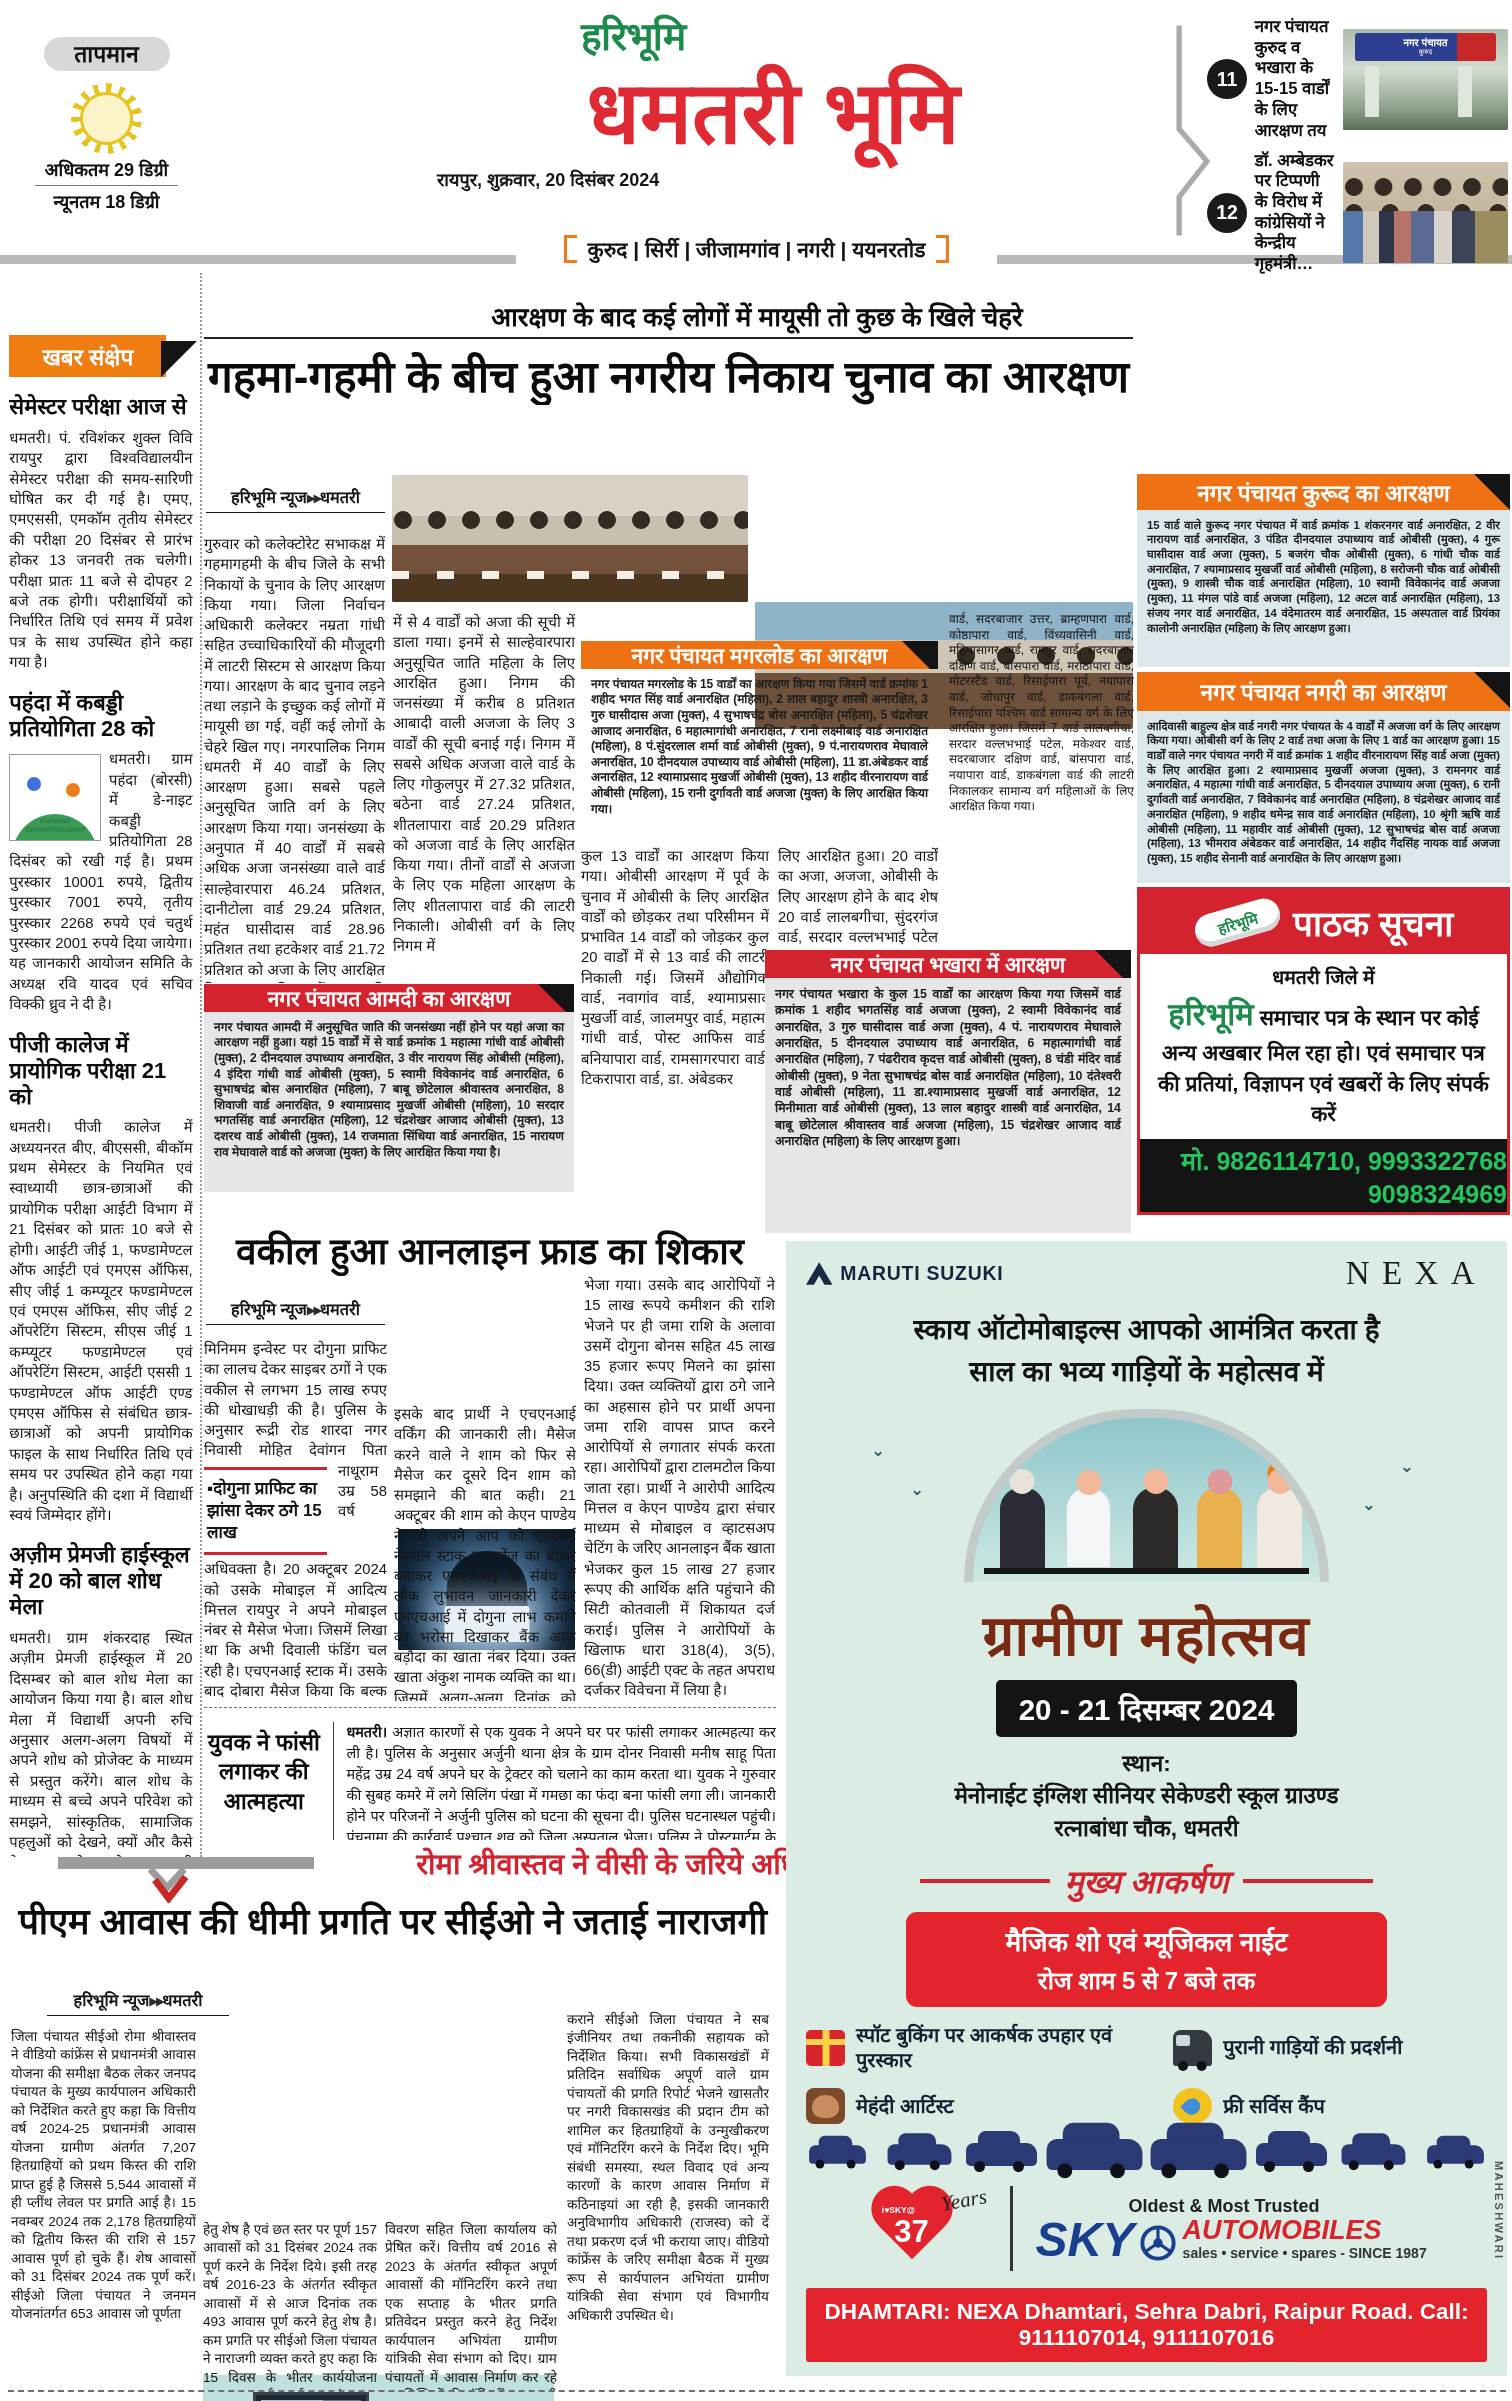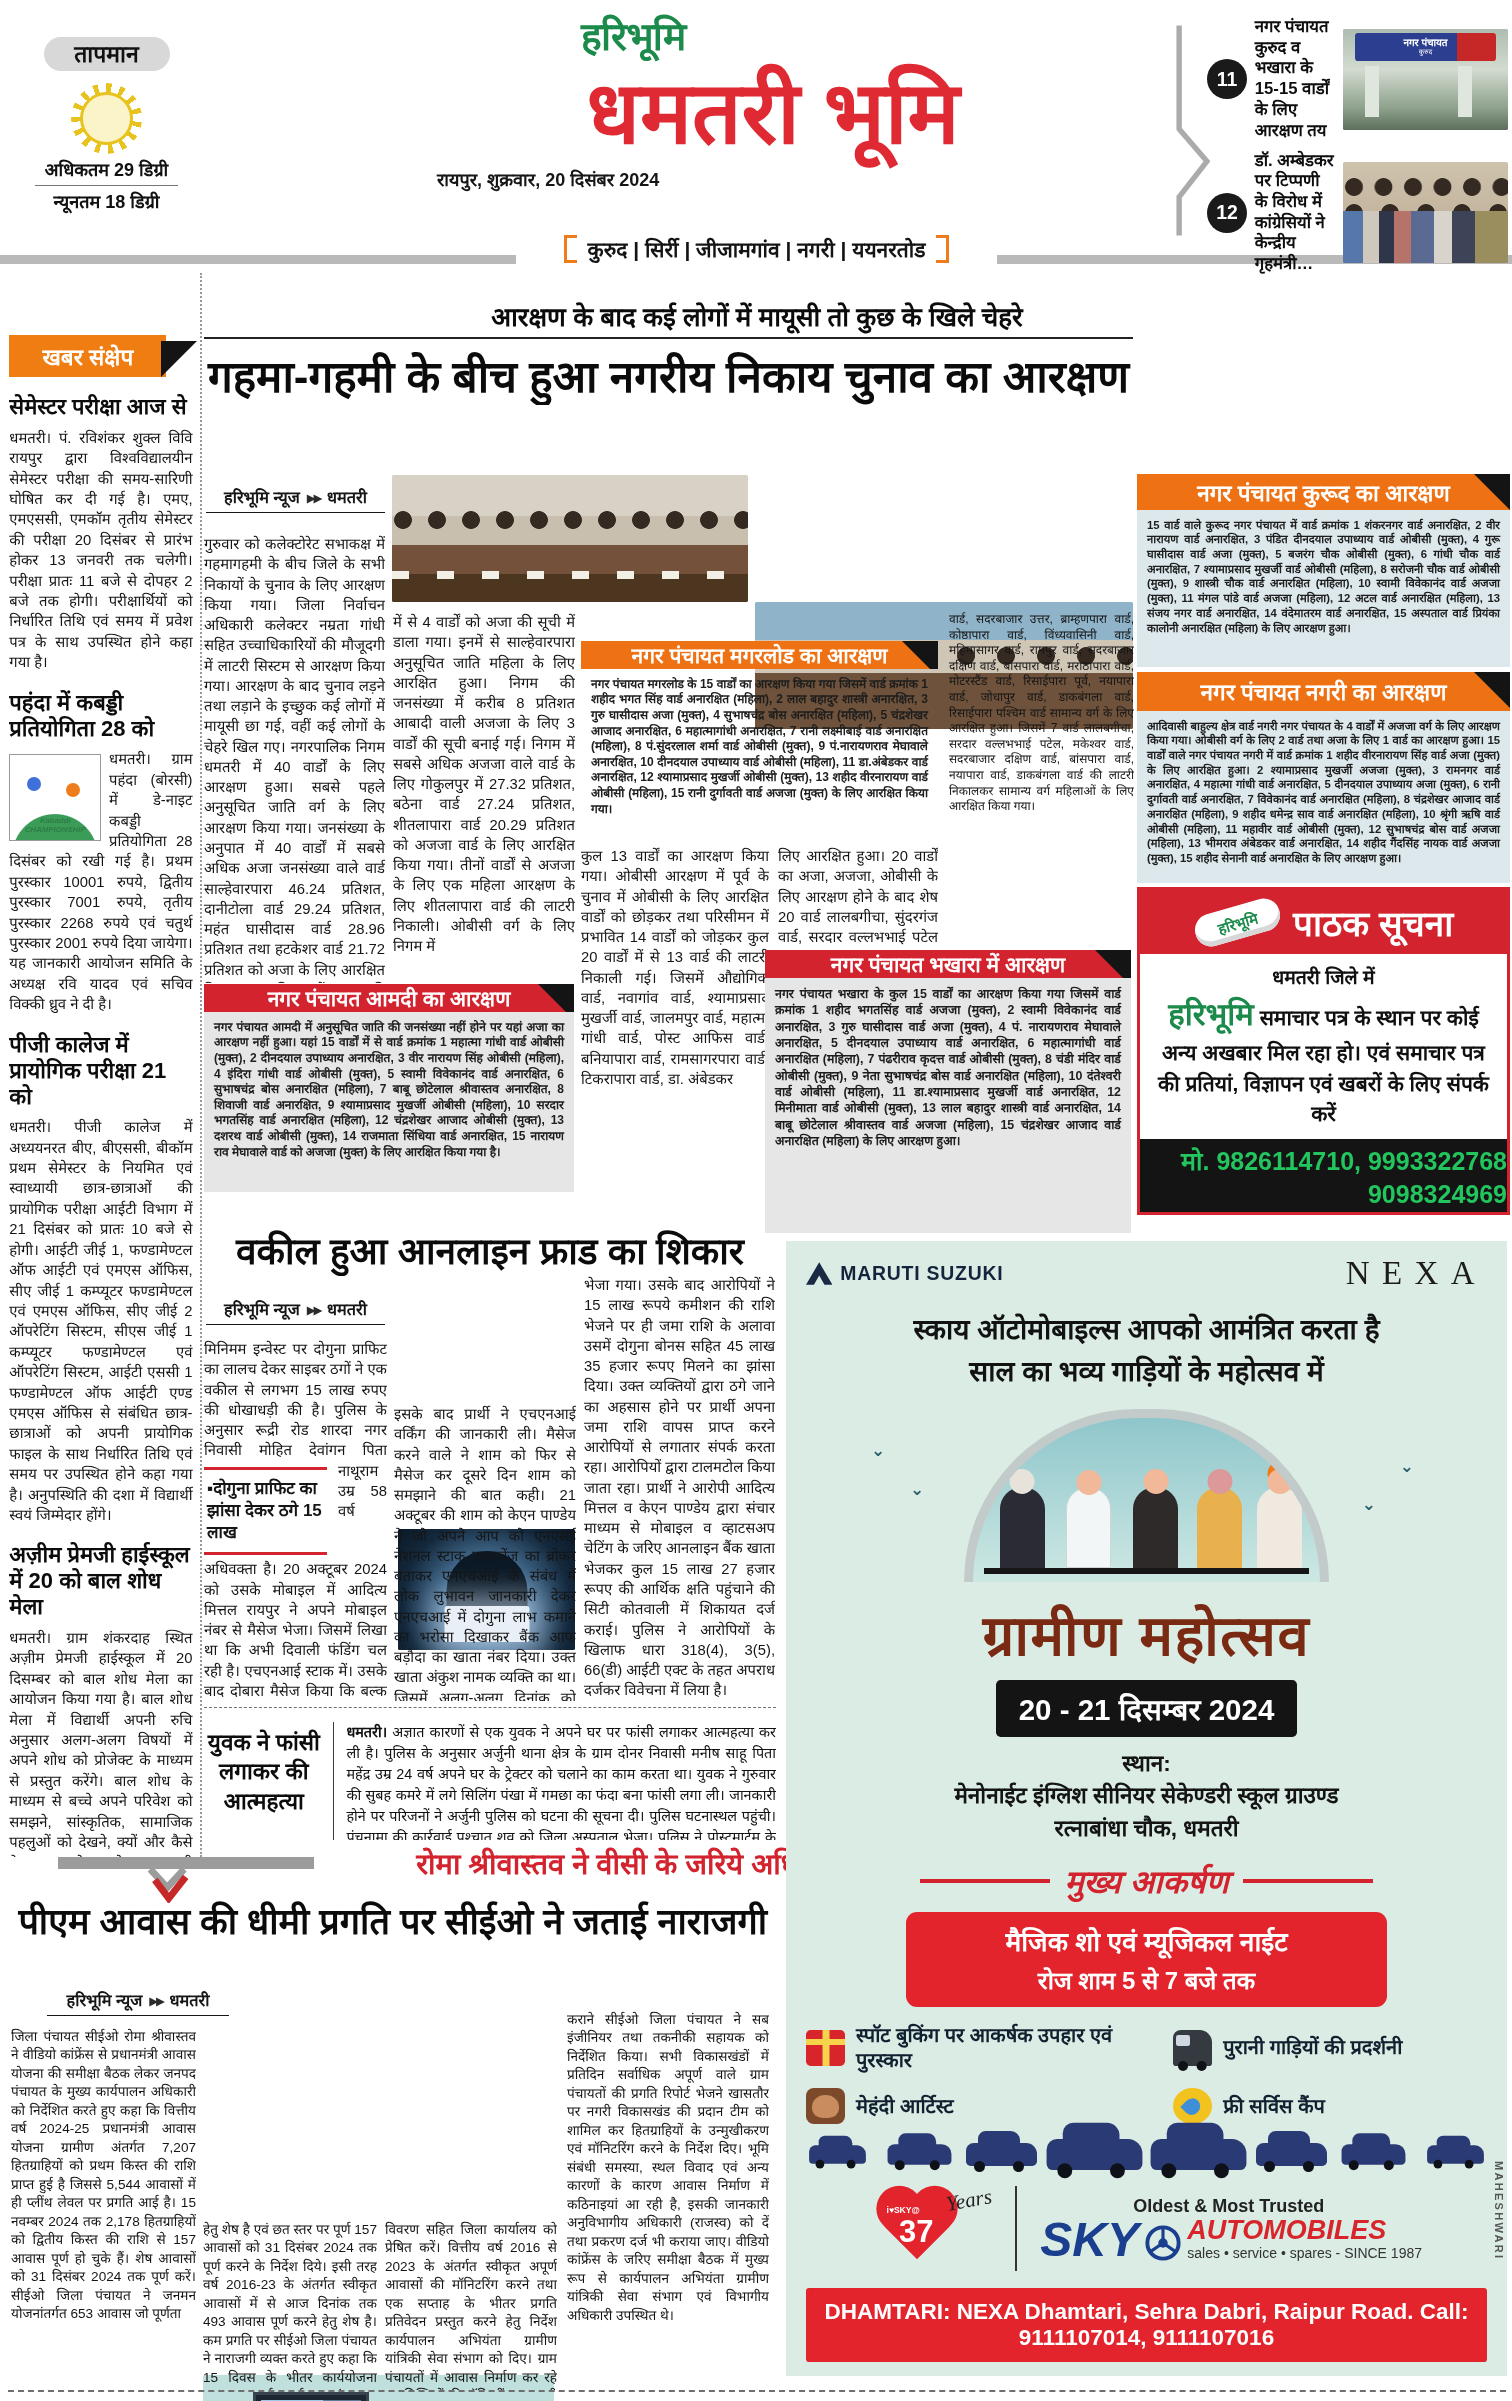--- a/index.html
+++ b/index.html
@@ -5,21 +5,21 @@
   *{box-sizing:border-box;margin:0;padding:0}
   body{width:1512px;height:2401px;position:relative;background:#fff;
        font-family:"Liberation Sans","DejaVu Sans",sans-serif;color:#111;overflow:hidden}
   .abs{position:absolute}
   
   .art-body{font-size:14.8px;line-height:1.37;text-align:justify;overflow:hidden;color:#151515;font-weight:500}
   .art-body.f16{font-size:12px;line-height:1.3}
   .art-body.f17{font-size:13.6px;line-height:1.36}
   .sb-body{font-size:14.8px;line-height:1.38;text-align:justify;color:#151515;font-weight:500}
   .sb-head{font-size:22px;font-weight:800;line-height:1.18;margin:17px 0 7.8px;color:#0c0c0c}
-  .byline{display:flex;justify-content:center;align-items:center;gap:7px;font-weight:800;font-size:16.3px;
+  .byline{display:flex;justify-content:center;align-items:center;font-weight:800;font-size:16.3px;
           border-bottom:1.6px solid #161616;padding:4.7px 0;color:#161616}
   .byline .arr::before{content:"\25B6\25B6";font-size:11.6px;letter-spacing:-2.3px;color:#2b2b2b}
   
   .bhead{height:28px;display:flex;align-items:center;justify-content:center;color:#fff;font-size:21px;
          font-weight:800;position:relative;background:#ee7114;overflow:hidden}
   .bhead.red{background:#d2232e}
   .bhead::after{content:"";position:absolute;right:0;top:0;border-top:36px solid #141414;border-left:36px solid transparent}
   .box{overflow:hidden}
   .box .bd{padding:7.8px 10px;font-weight:600;text-align:justify;color:#1d1d1d}
   .bd.gray{background:#e6e6e6}
@@ -160,21 +160,21 @@
   .heart .hs{position:absolute;left:15.5px;top:17px;color:#fff;font-size:8.5px;font-weight:800;z-index:2}
   .heart .n37{position:absolute;left:28px;top:26.4px;color:#fff;font-size:31px;font-weight:800;z-index:2}
   .years{font-family:"Liberation Serif","DejaVu Serif",serif;font-style:italic;font-size:21px;color:#222;
          margin-left:-17px;transform:rotate(-10deg)}
   .vbar{width:2.3px;height:85px;background:#333}
   .skyblk{position:relative;text-align:left}
   .trusted{font-size:18px;font-weight:700;color:#222;margin-left:93px}
   .skyline{display:flex;align-items:flex-end;gap:6.2px}
   .skytxt{font-size:48px;font-weight:800;font-style:italic;color:#1b3f8f;line-height:.9}
   .autotxt{font-size:27px;font-weight:800;font-style:italic;color:#d8252b;line-height:1}
-  .tagline{font-size:14px;font-weight:400;color:#333;margin-top:1.6px}
+  .tagline{font-size:14px;font-weight:700;color:#333;margin-top:1.6px}
   .adfooter{margin-top:17px;background:#e3242d;color:#fff;font-weight:800;font-size:22.5px;text-align:center;
             padding:11px 6.2px;width:100%;border-radius:3.1px}
   .agency{position:absolute;right:1.6px;bottom:116px;writing-mode:vertical-rl;font-size:11px;color:#555;letter-spacing:2.3px;font-weight:700}
   
   .dash{border-top:2.3px dashed #6f6f6f}
   .kick-red{color:#d2232e;font-weight:800;text-align:center}
   .hl-big{font-weight:800;text-align:center;white-space:nowrap;overflow:hidden;color:#0b0b0b}
 </style>
 </head>
 <body>

